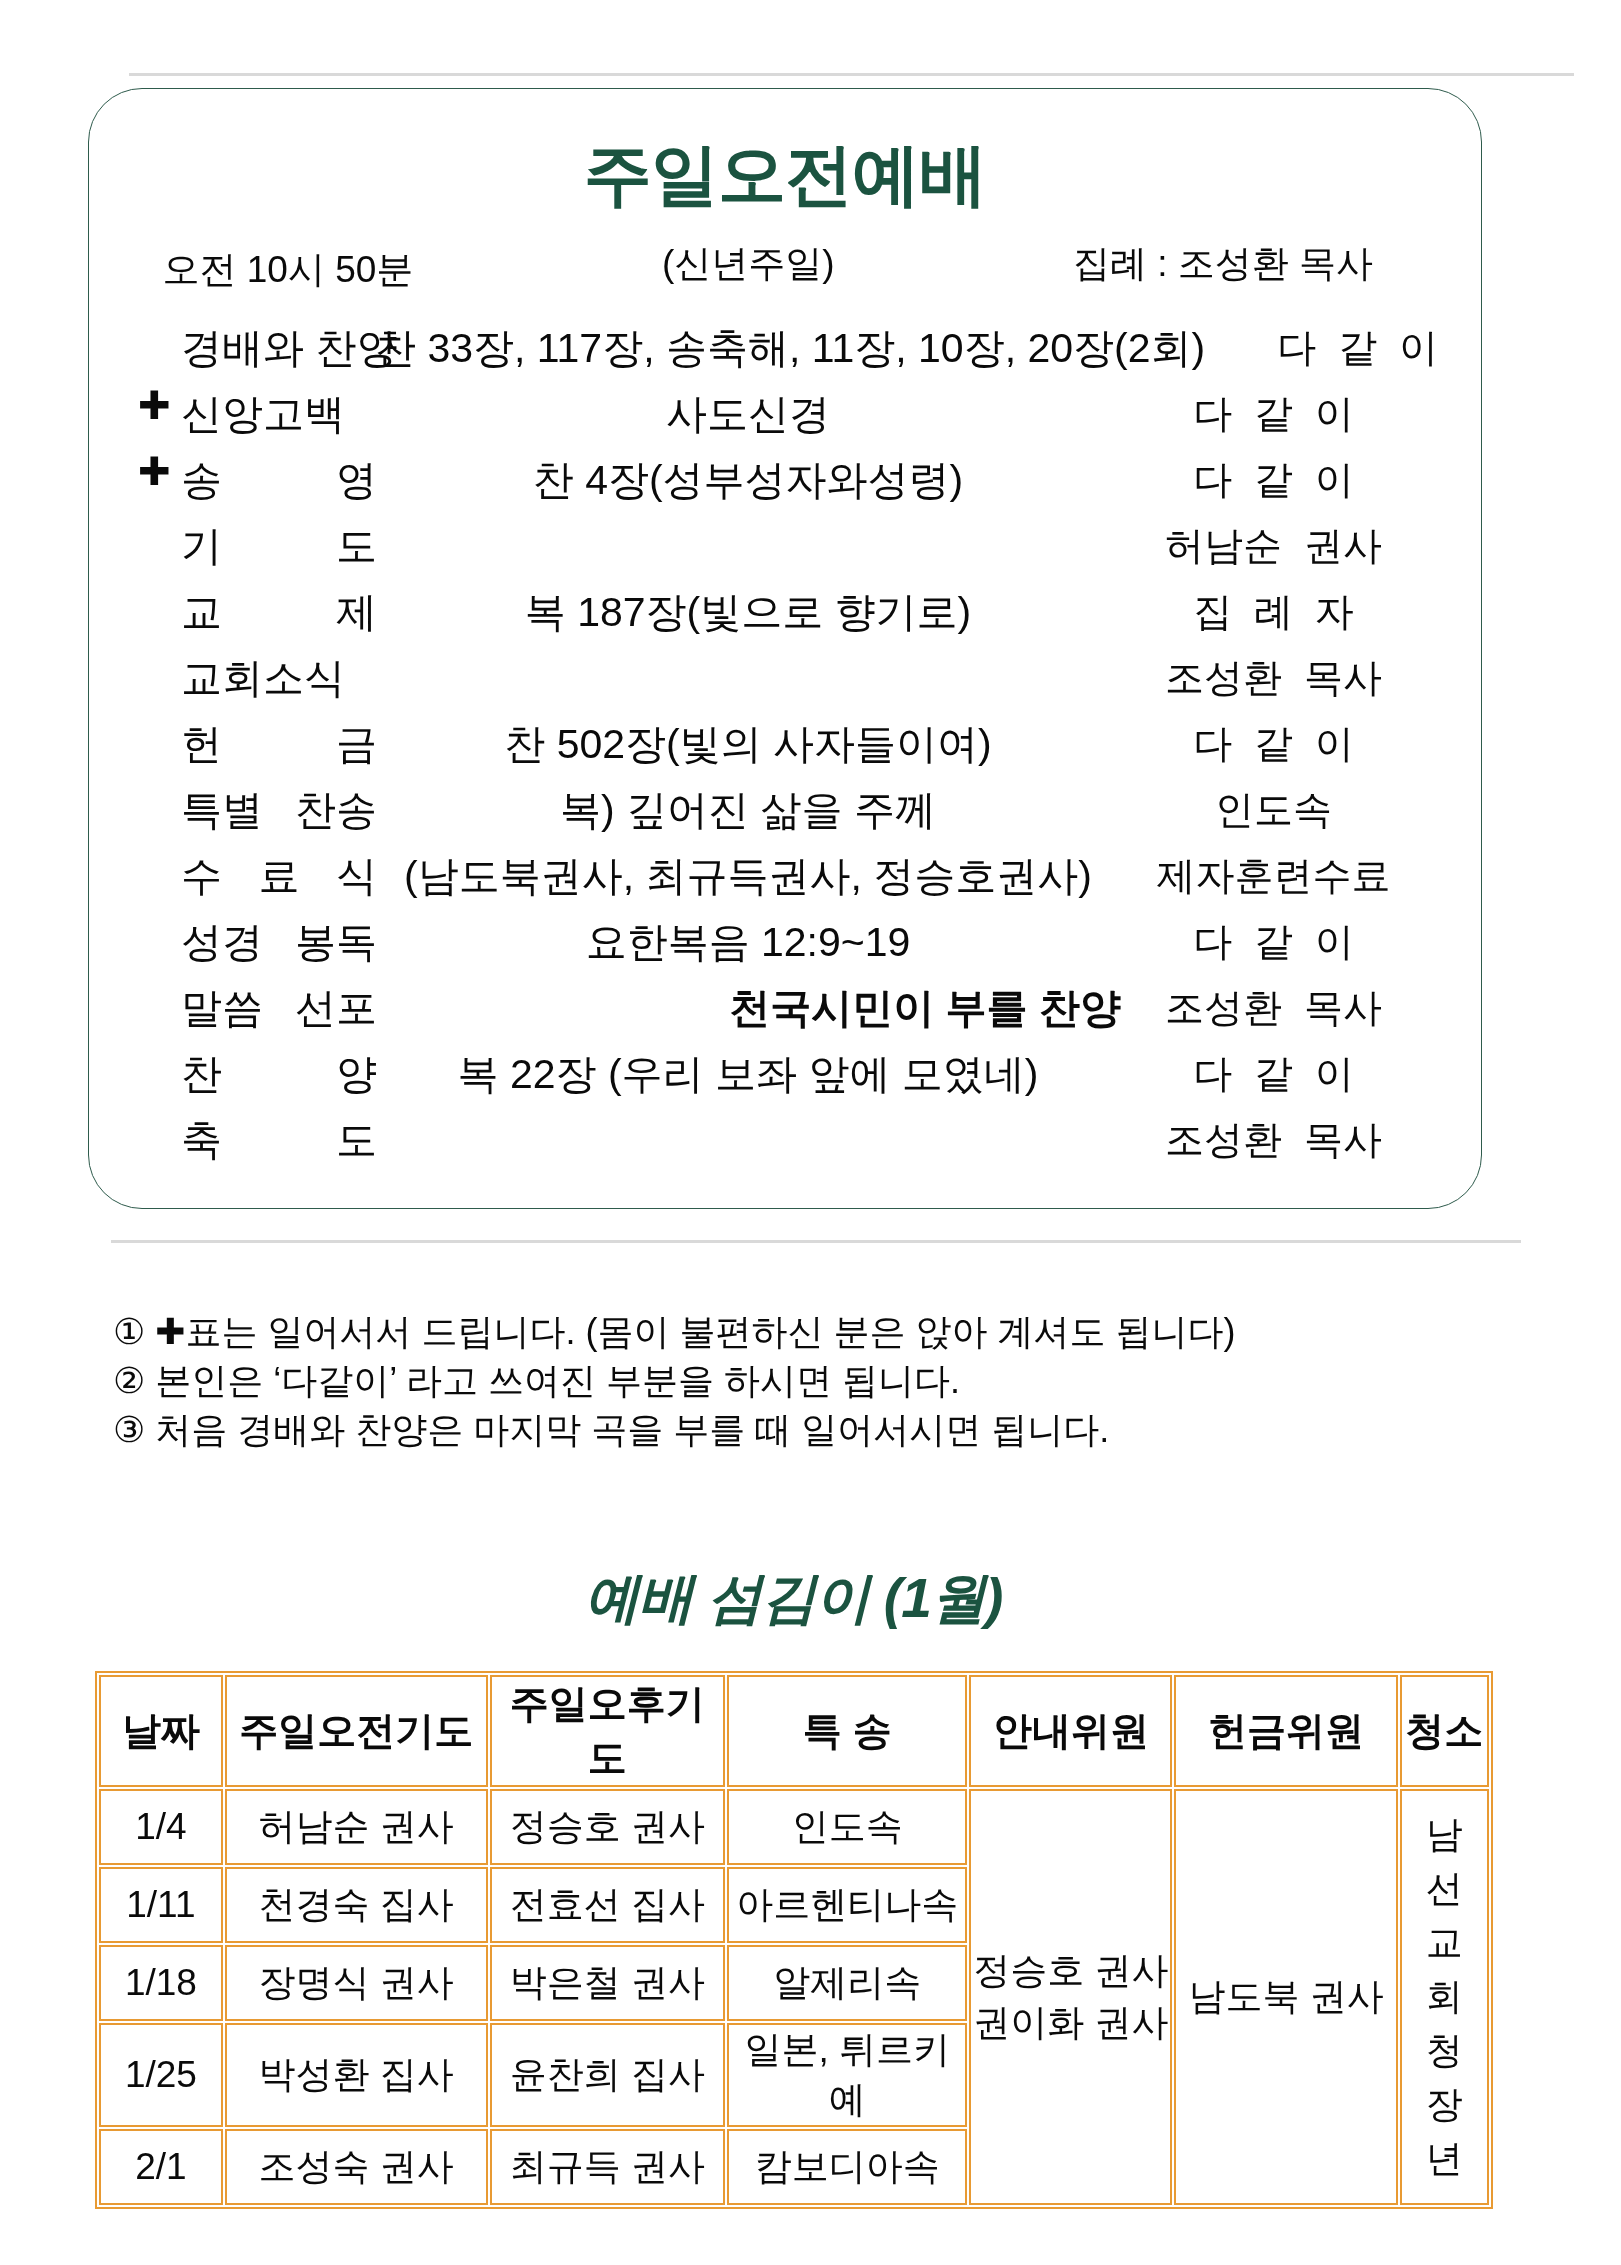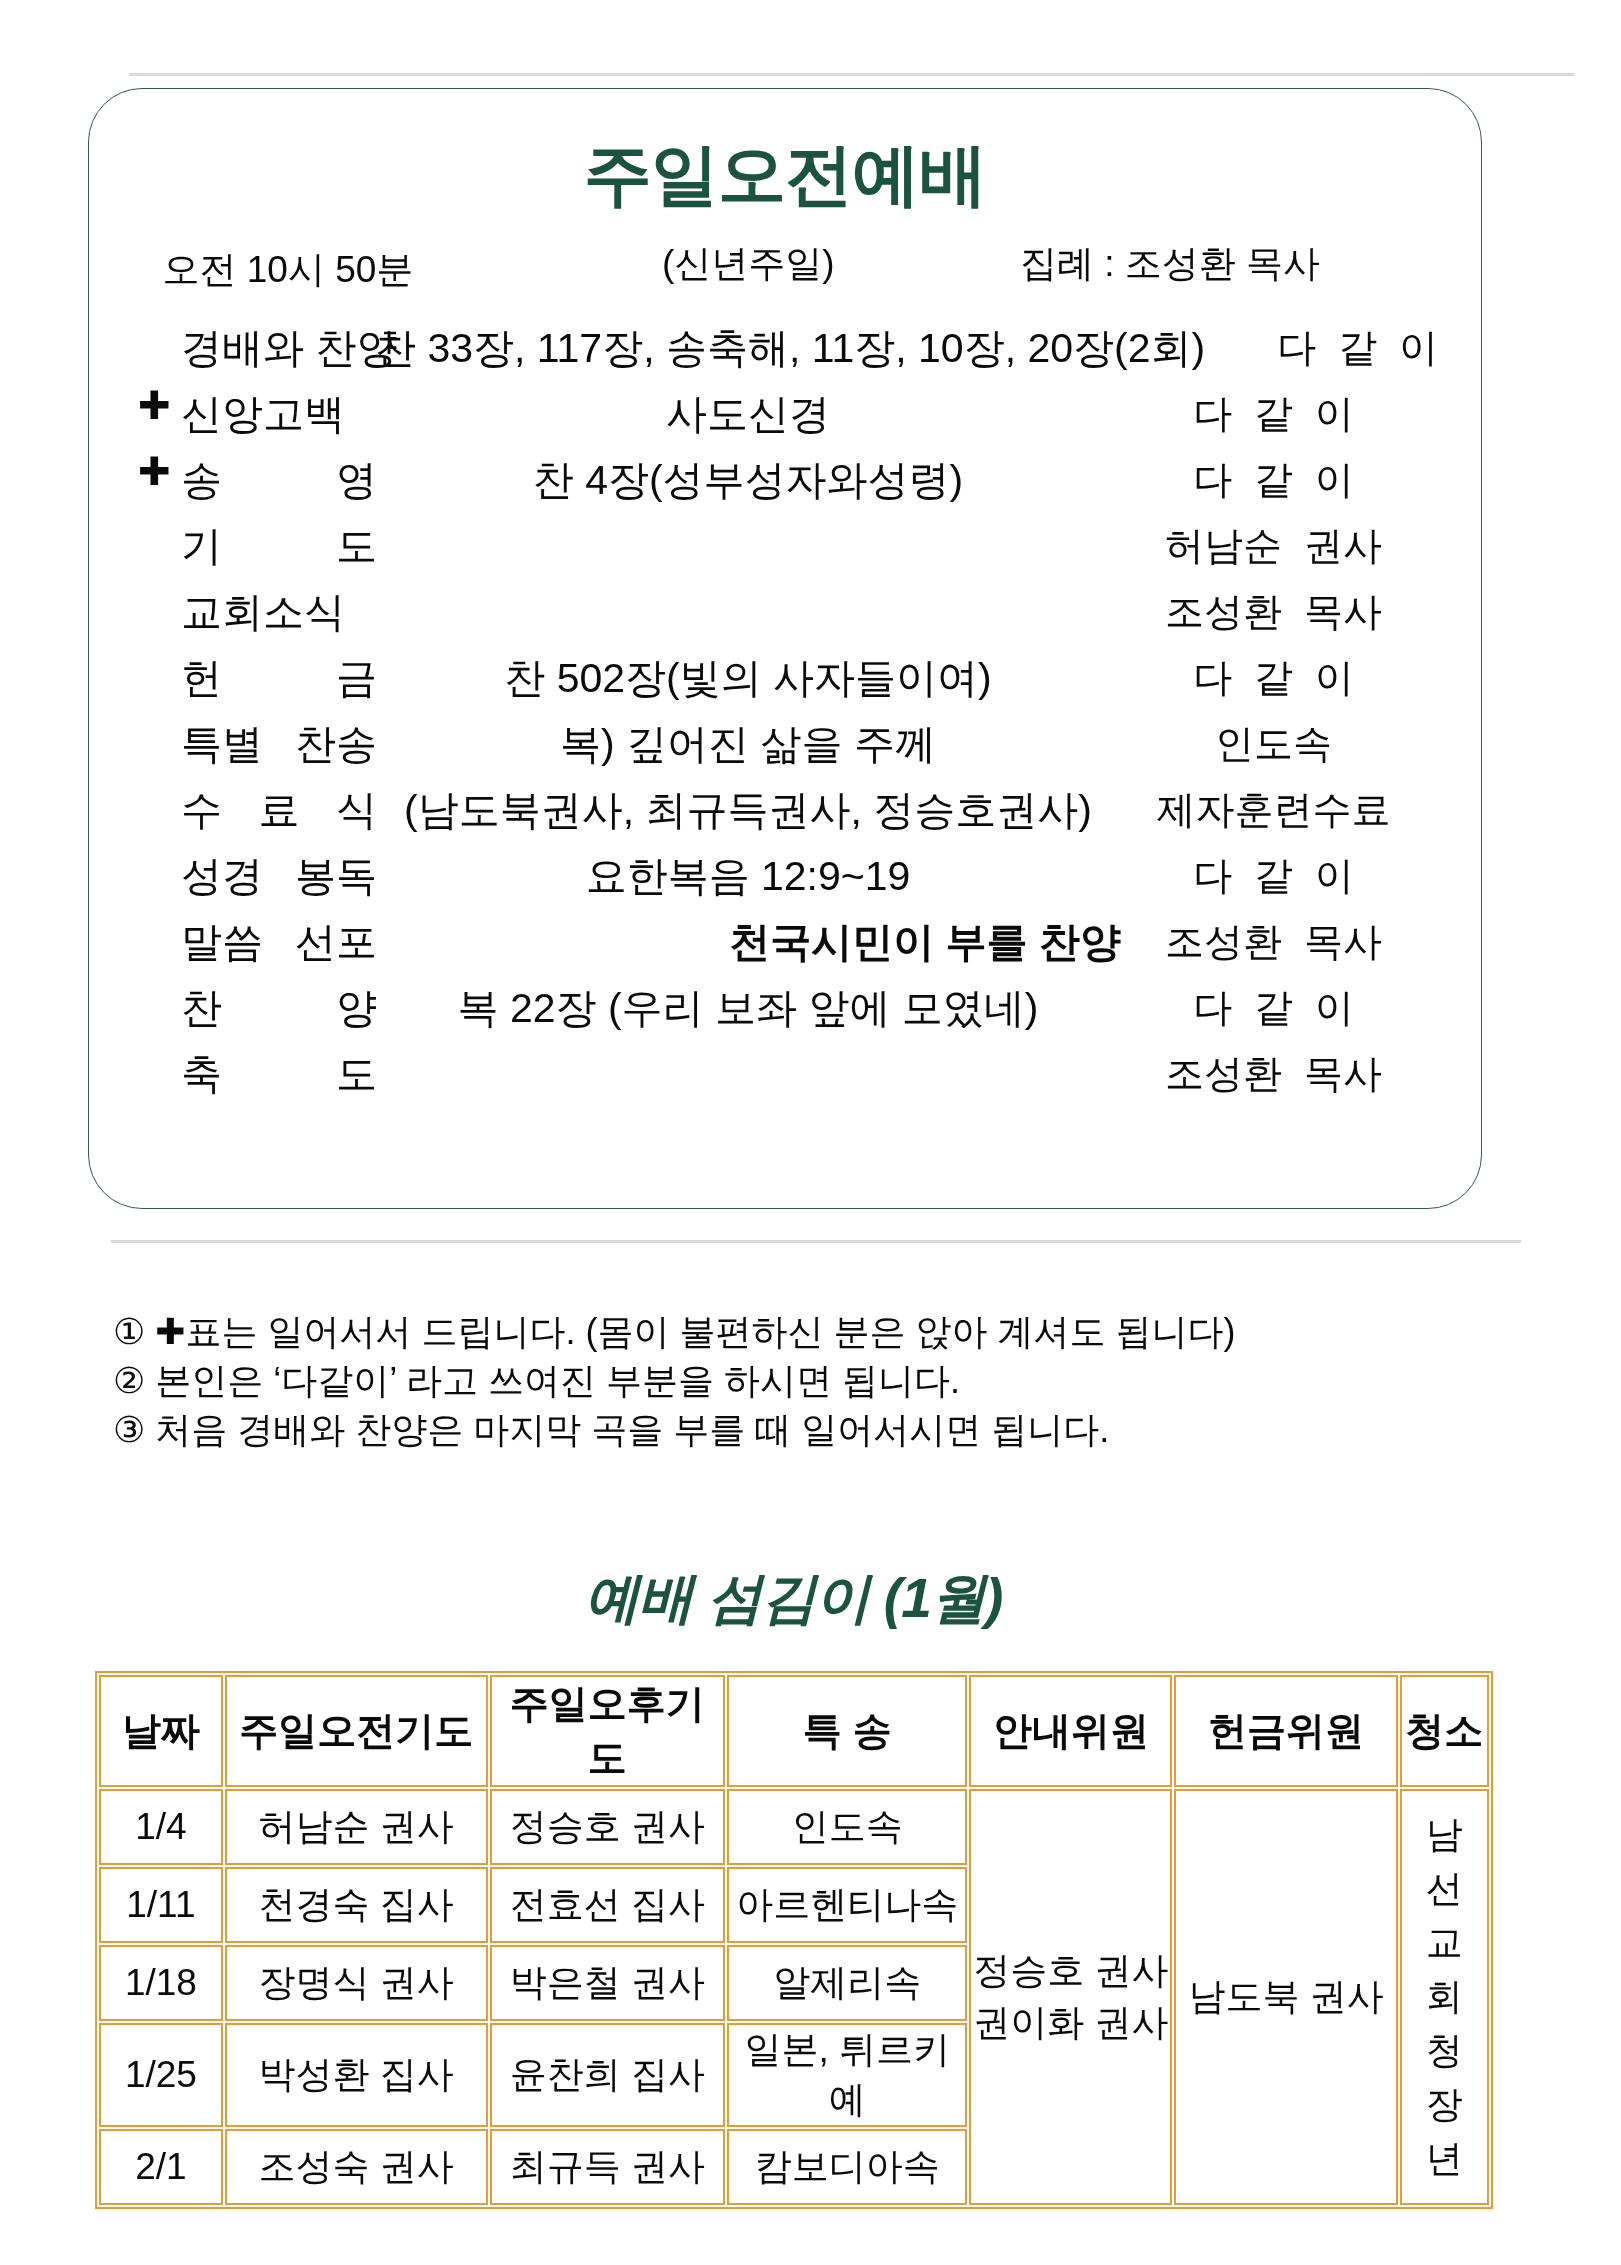--- a/index.html
+++ b/index.html
@@ -22,21 +22,21 @@
   .card-title{
     text-align:center;font-size:68px;font-weight:800;color:#1b5340;
     letter-spacing:-0.9px;line-height:92px;
   }
   .subrow{
     display:grid;grid-template-columns:314px 1fr 406px;align-items:center;
     margin-top:13px;font-size:37px;padding-left:18.5px;
   }
   .subrow .t-left{text-align:left;margin-top:12px;}
   .subrow .t-center{text-align:center;}
-  .subrow .t-right{text-align:left;}
+  .subrow .t-right{text-align:center;}
 
   .wrows{margin-top:20px;}
   .wrow{
     display:grid;grid-template-columns:231px 1fr 305px;align-items:center;
     height:66px;font-size:41px;
   }
   .wlabel{
     margin-left:37px;width:196px;position:relative;white-space:nowrap;
     text-align:justify;text-align-last:justify;
   }
@@ -105,20 +105,25 @@
     </div>
     <div class="wrow">
       <div class="wlabel"><span class="cross">✚</span><span>송 영</span></div>
       <div class="wdetail">찬 4장(성부성자와성령)</div>
       <div class="wby">다 같 이</div>
     </div>
     <div class="wrow">
       <div class="wlabel">기 도</div>
       <div class="wdetail"></div>
       <div class="wby">허남순 권사</div>
+    </div>
+    <div class="wrow">
+      <div class="wlabel">교 제</div>
+      <div class="wdetail">복 187장(빛으로 향기로)</div>
+      <div class="wby">집 례 자</div>
     </div>
     <div class="wrow">
       <div class="wlabel">교회소식</div>
       <div class="wdetail"></div>
       <div class="wby">조성환 목사</div>
     </div>
     <div class="wrow">
       <div class="wlabel">헌 금</div>
       <div class="wdetail">찬 502장(빛의 사자들이여)</div>
       <div class="wby">다 같 이</div>

